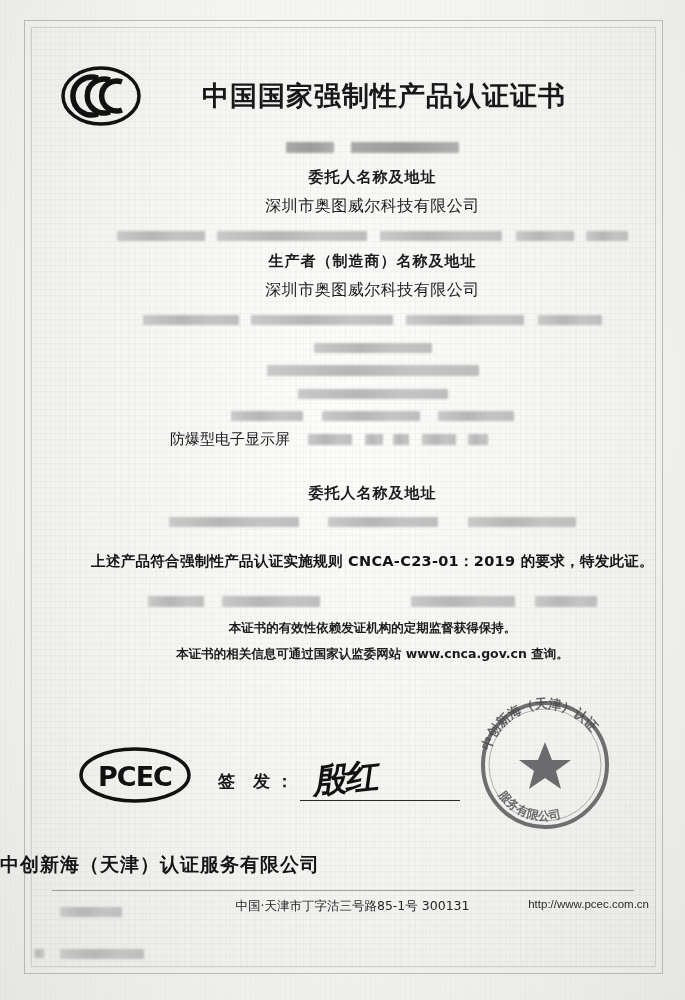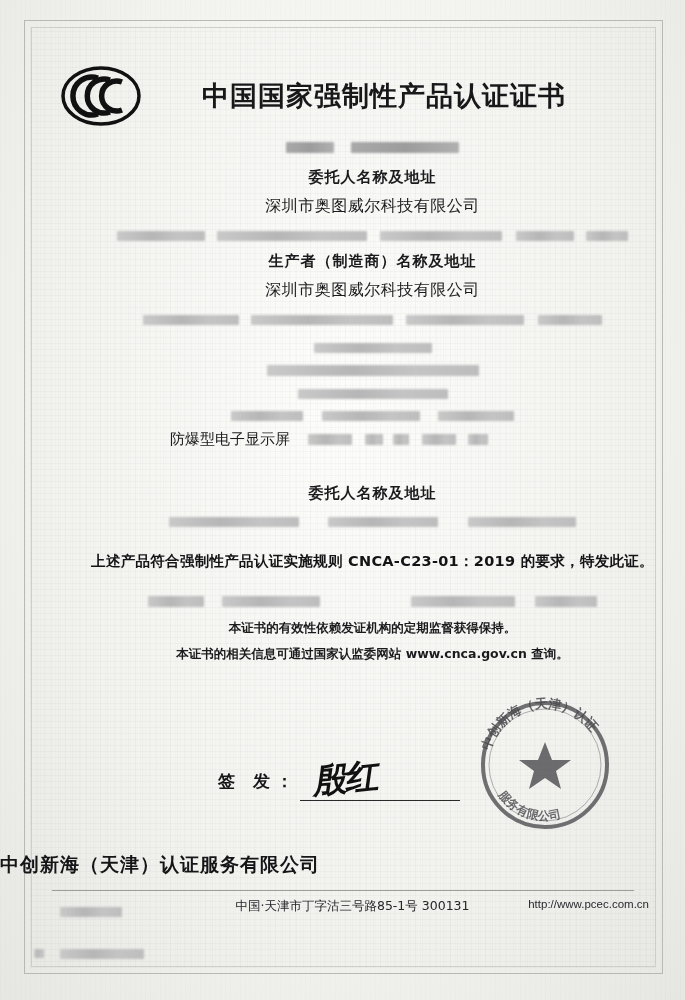--- a/index.html
+++ b/index.html
@@ -275,20 +275,26 @@
         <polygon points="75,52 82,70 101,70 86,81 91,99 75,88 59,99 64,81 49,70 68,70" fill="#4a4a4e" opacity="0.8"></polygon>
         <text font-family="DejaVu Sans, sans-serif" font-size="13" fill="#4a4a4e" opacity="0.85" font-weight="bold">
           <textPath href="#sealArcTop" startOffset="8%">中创新海（天津）认证</textPath>
         </text>
         <text font-family="DejaVu Sans, sans-serif" font-size="12" fill="#4a4a4e" opacity="0.8" font-weight="bold">
           <textPath href="#sealArcBottom" startOffset="18%">服务有限公司</textPath>
         </text>
       </svg>
     </div>
 
+    <div class="pcec">
+      <svg width="115" height="60" viewBox="0 0 115 60">
+        <ellipse cx="57" cy="30" rx="54" ry="26" fill="none" stroke="#111" stroke-width="3.5"></ellipse>
+        <text x="57" y="41" text-anchor="middle" font-family="DejaVu Sans, sans-serif" font-size="27" font-weight="bold" fill="#111" letter-spacing="-1">PCEC</text>
+      </svg>
+    </div>
 
     <div class="sign-label">签  发：</div>
     <div class="signature">殷红</div>
     <div class="sign-line"></div>
 
     <div class="issuer">中创新海（天津）认证服务有限公司</div>
 
     <div class="footer-rule"></div>
     <div class="footer">
       <div class="addr">中国·天津市丁字沽三号路85-1号  300131</div>

